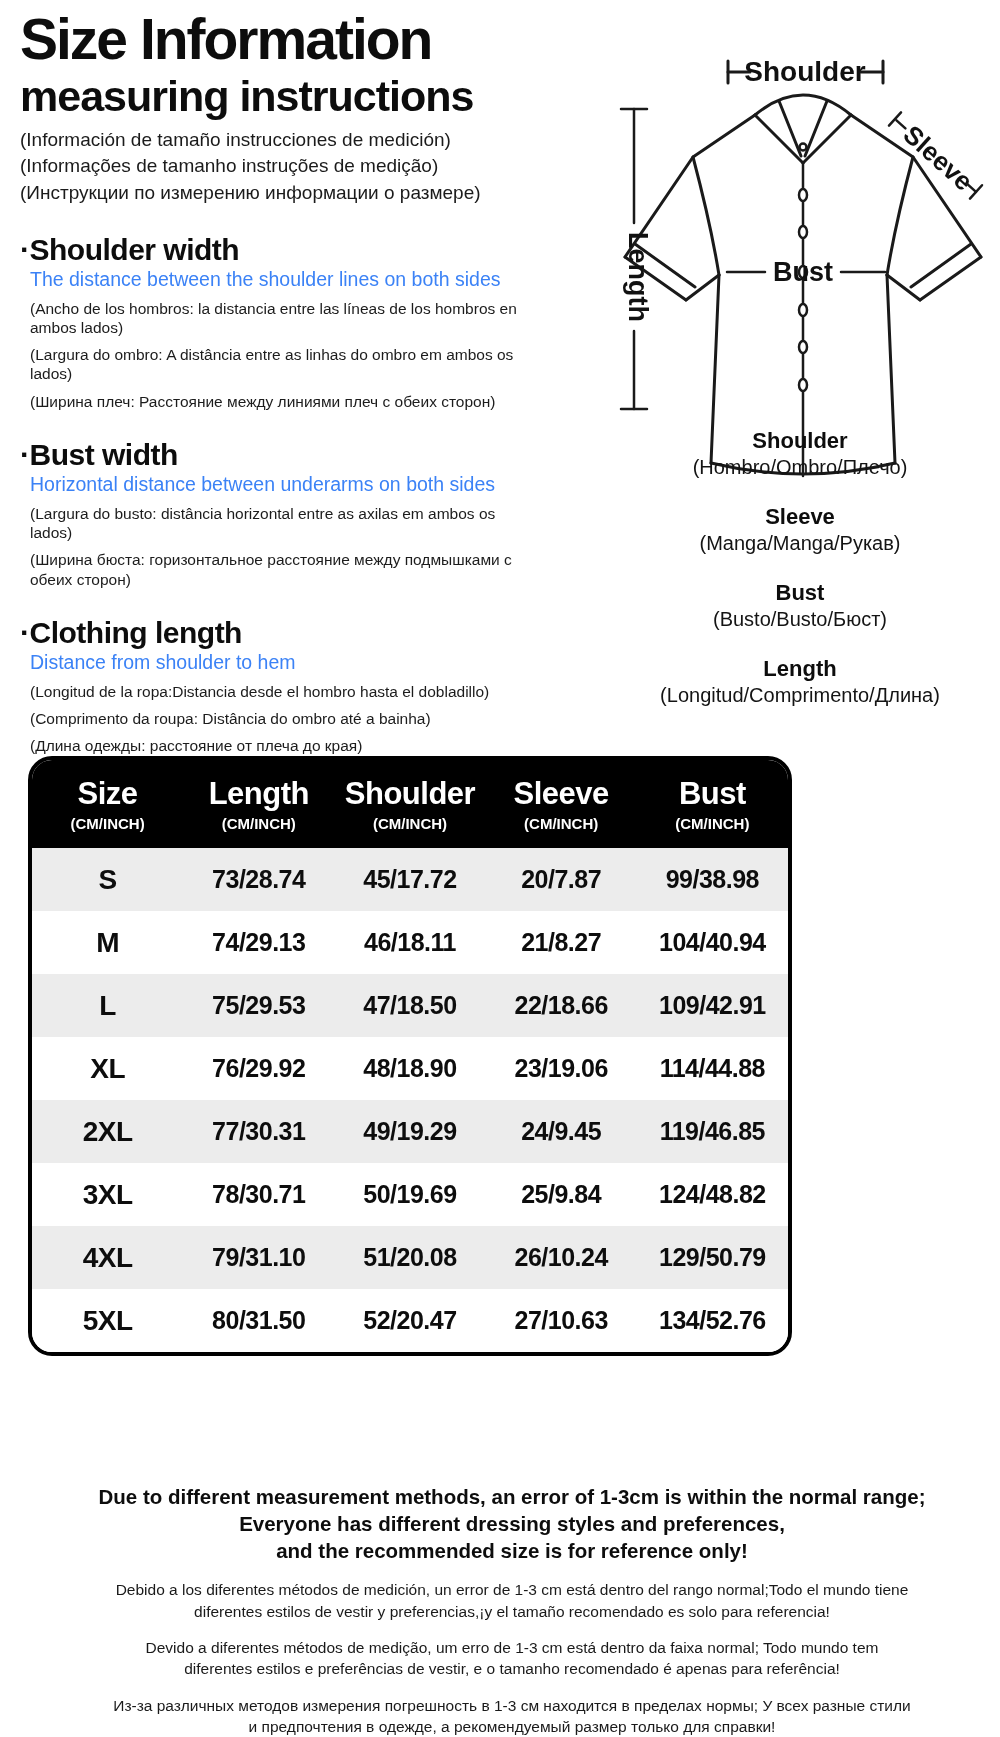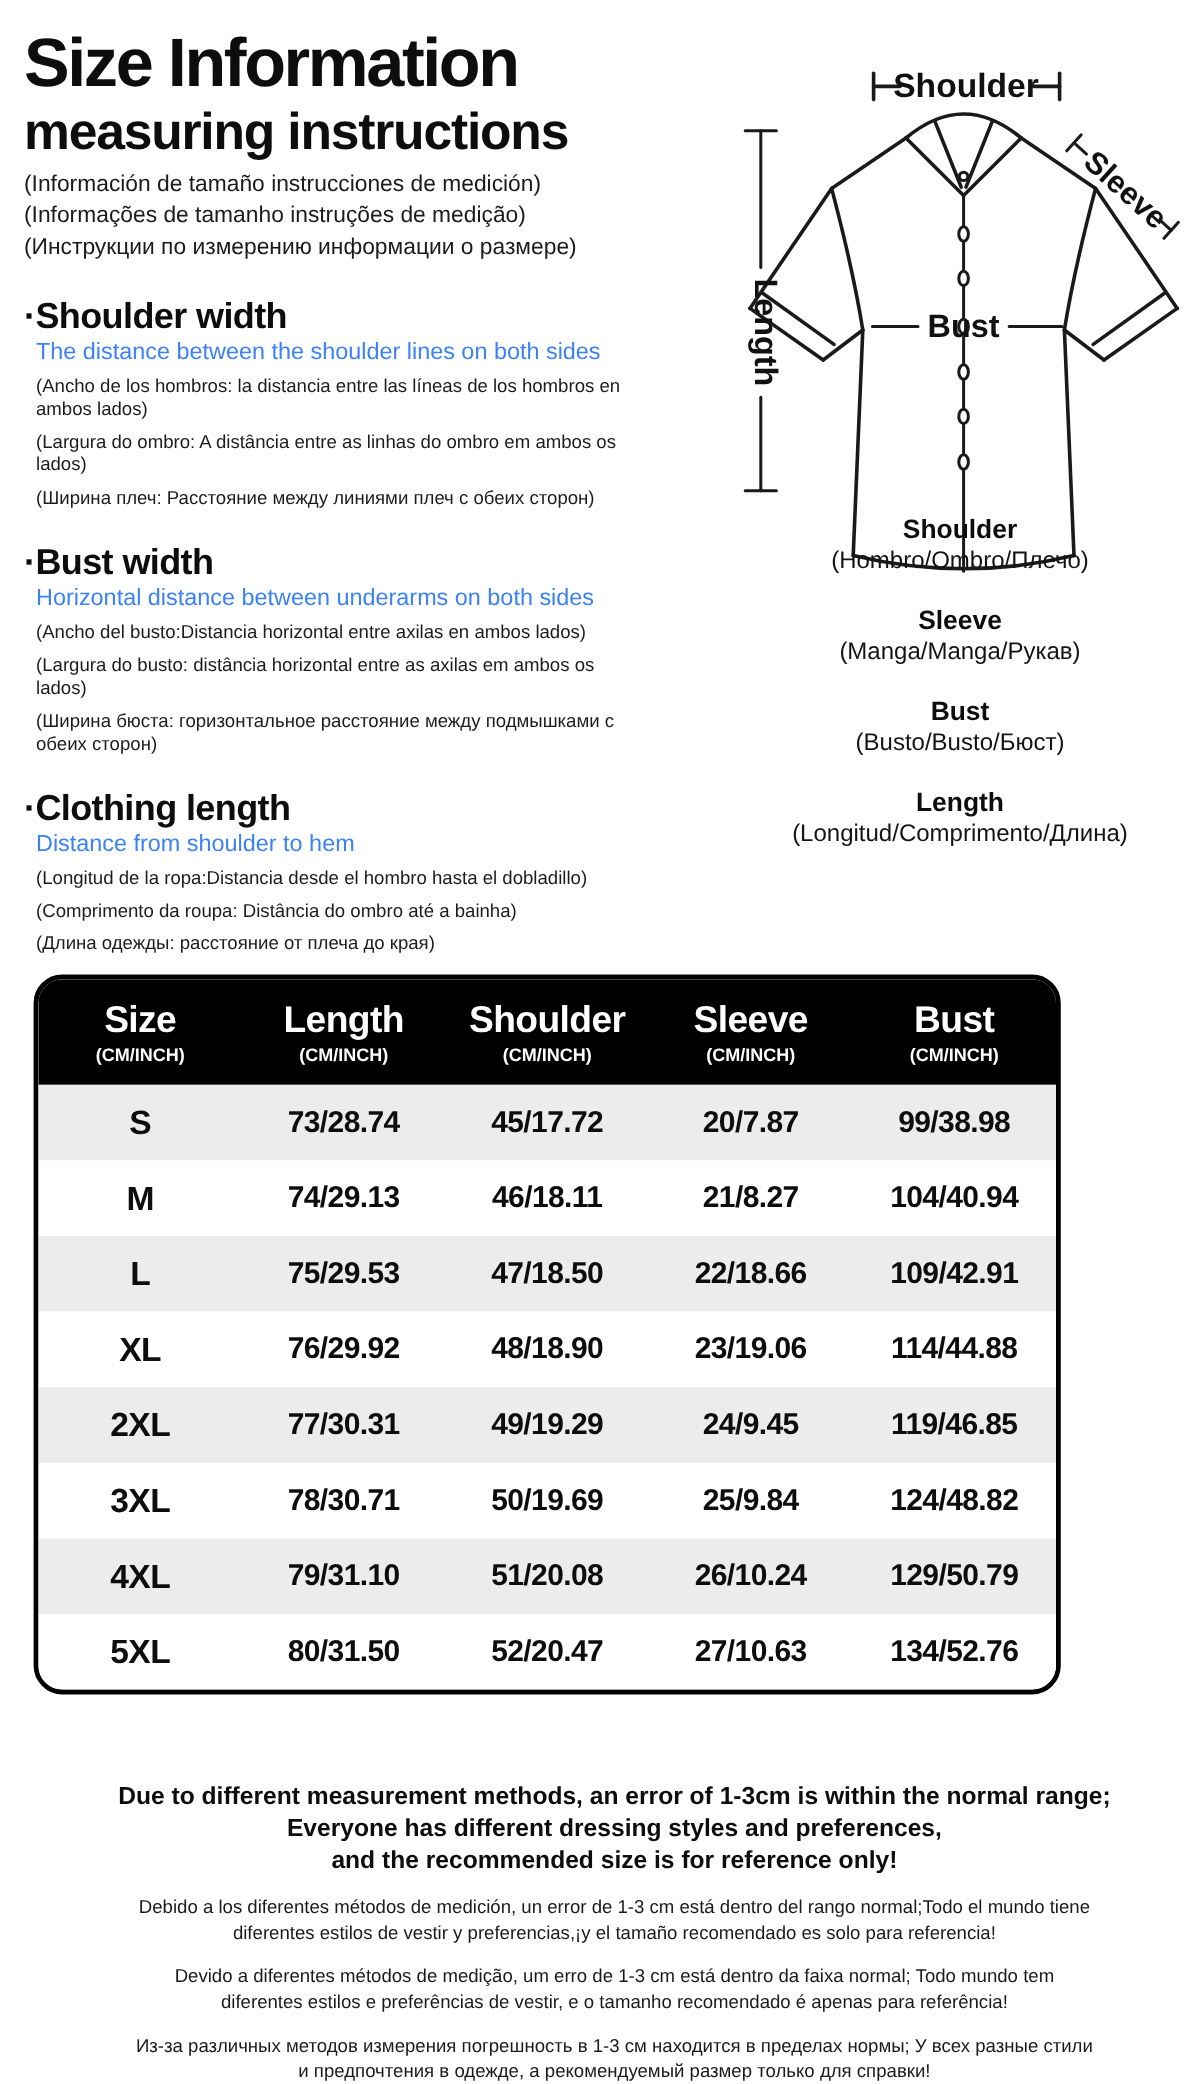--- a/index.html
+++ b/index.html
@@ -3,21 +3,21 @@
 <meta charset="utf-8">
 <style>
   * { margin:0; padding:0; box-sizing:border-box; }
   html,body { background:#ffffff; }
   .page {
     position:relative; width:1000px; height:1737px; background:#ffffff;
     font-family:"Liberation Sans", sans-serif; color:#111; overflow:hidden;
   }
 
   
-  .left-col { position:absolute; left:20px; top:24px; width:525px; }
+  .left-col { position:absolute; left:20px; top:10px; width:525px; }
   .page-title { font-size:57px; font-weight:700; letter-spacing:-2px; line-height:1.02; color:#0d0d0d; }
   .page-subtitle { font-size:43px; font-weight:700; letter-spacing:-1px; margin-top:4px; color:#0d0d0d; }
   .title-trans { margin-top:6px; }
   .title-trans p { font-size:19px; line-height:1.38; color:#1b1b1b; }
 
   .section { margin-top:27px; }
   .sec-title { font-size:30px; font-weight:700; letter-spacing:-0.5px; color:#0d0d0d; }
   .sec-bullet { font-weight:700; }
   .sec-desc { font-size:19.5px; margin:1px 0 0 10px; color:#3b82f6; }
   .sec-trans p { font-size:15.5px; line-height:1.24; margin:8px 0 0 10px; max-width:505px; color:#1c1c1c; }
@@ -25,21 +25,21 @@
   
   .shirt-svg { position:absolute; left:543px; top:35px; }
   .legend { position:absolute; left:580px; top:428px; width:440px; text-align:center; }
   .legend-block { margin-bottom:25px; }
   .legend-term { font-size:22px; font-weight:700; color:#0d0d0d; }
   .legend-trans { font-size:20px; margin-top:2px; color:#141414; }
   .svg-label { font-family:"Liberation Sans", sans-serif; }
 
   
   .table-wrap {
-    position:absolute; left:28px; top:812px; width:856px;
+    position:absolute; left:28px; top:756px; width:764px;
     border:4px solid #000; border-radius:24px; overflow:hidden; background:#fff;
   }
   .thead { display:flex; background:#000; height:88px; align-items:center; }
   .th { width:20%; display:flex; flex-direction:column; align-items:center; justify-content:center; color:#fff; }
   .th .main { font-size:31px; font-weight:700; letter-spacing:-0.5px; }
   .th .unit { font-size:15px; font-weight:700; margin-top:3px; }
   .tr { display:flex; height:63px; align-items:center; background:#fff; }
   .tr.alt { background:#ececec; }
   .td { width:20%; text-align:center; font-weight:700; font-size:25px; letter-spacing:-0.5px; color:#0d0d0d; }
   .td.size { font-size:28px; }
@@ -72,21 +72,20 @@
         <p>(Ancho de los hombros: la distancia entre las líneas de los hombros en ambos lados)</p>
         <p>(Largura do ombro: A distância entre as linhas do ombro em ambos os lados)</p>
         <p>(Ширина плеч: Расстояние между линиями плеч с обеих сторон)</p>
       </div>
     </div>
 
     <div class="section">
       <div class="sec-title"><span class="sec-bullet">·</span><span>Bust width</span></div>
       <div class="sec-desc">Horizontal distance between underarms on both sides</div>
       <div class="sec-trans">
-        <p>(Ancho del busto:Distancia horizontal entre axilas en ambos lados)</p>
         <p>(Largura do busto: distância horizontal entre as axilas em ambos os lados)</p>
         <p>(Ширина бюста: горизонтальное расстояние между подмышками с обеих сторон)</p>
       </div>
     </div>
 
     <div class="section">
       <div class="sec-title"><span class="sec-bullet">·</span><span>Clothing length</span></div>
       <div class="sec-desc">Distance from shoulder to hem</div>
       <div class="sec-trans">
         <p>(Longitud de la ropa:Distancia desde el hombro hasta el dobladillo)</p>

